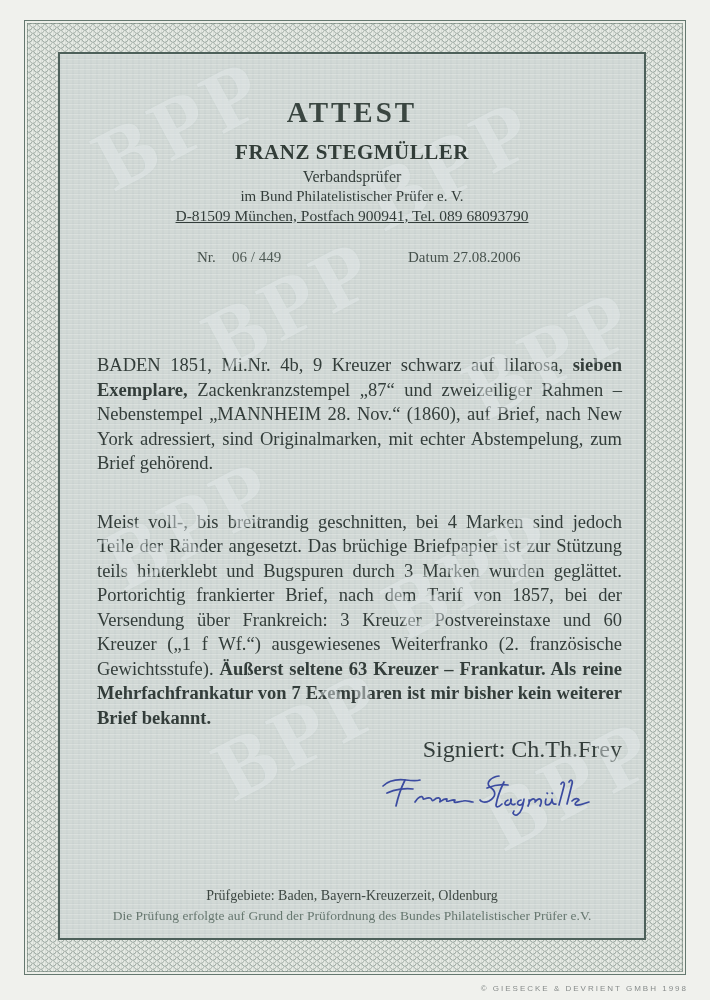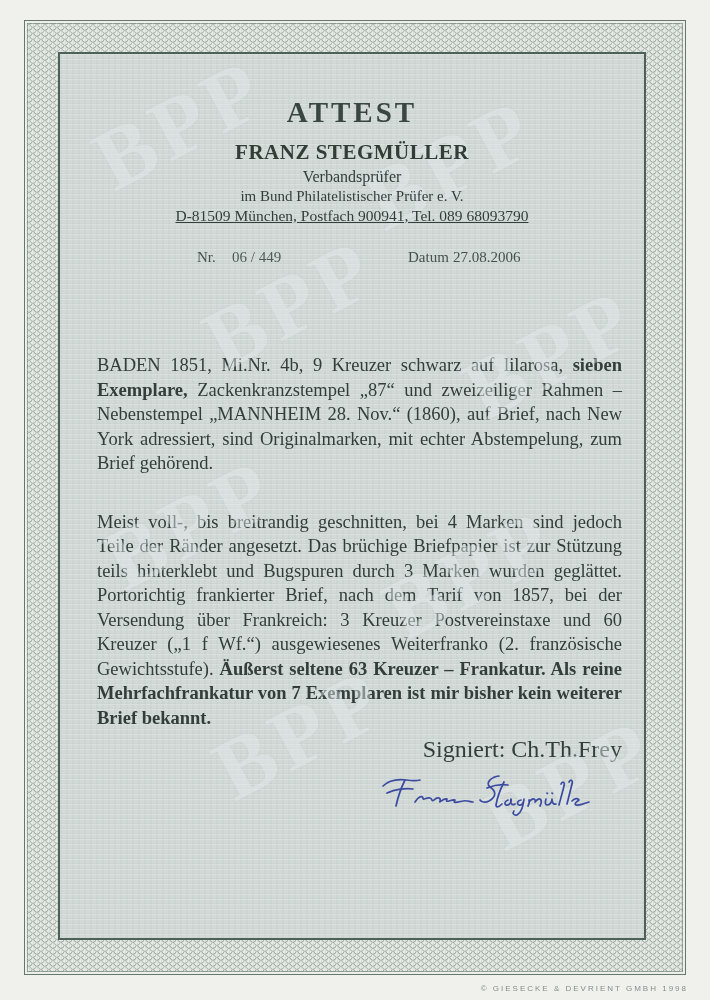--- a/index.html
+++ b/index.html
@@ -139,18 +139,22 @@
           <path d="M154,29 C155,31 154,33 153,35 M154,31 C156,28 159,27 160,29 M160,31 C162,28 165,27 166,29 C167,31 166,33 165,35"></path>
           <path d="M171,28 C170,31 170,34 172,34 C175,34 177,31 177,28 C177,31 178,34 181,33"></path>
           <path d="M172,22 C172.4,22 172.6,22.3 172.4,22.5 M177,22 C177.4,22 177.6,22.3 177.4,22.5"></path>
           <path d="M186,13 C188,10 190,11 189,15 C187,23 185,30 184,34"></path>
           <path d="M194,11 C196,8 198,9 197,13 C195,21 193,29 192,33"></path>
           <path d="M197,30 C200,27 203,27 204,29 C201,31 199,33 201,34 C205,35 210,32 214,31"></path>
         </g>
       </svg>
     </div>
 
+    <div class="footer">
+      <div class="footer-areas">Prüfgebiete: Baden, Bayern-Kreuzerzeit, Oldenburg</div>
+      <div class="footer-note">Die Prüfung erfolgte auf Grund der Prüfordnung des Bundes Philatelistischer Prüfer e.V.</div>
+    </div>
 
   </div>
 
   <div class="printer-credit">© GIESECKE &amp; DEVRIENT GMBH 1998</div>
 
 </div>
 
 </body></html>

